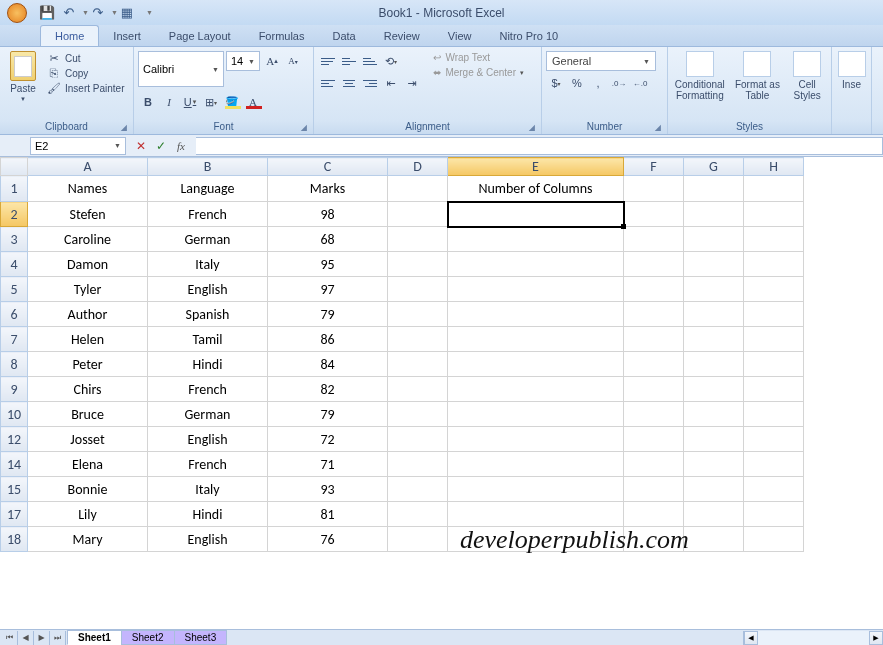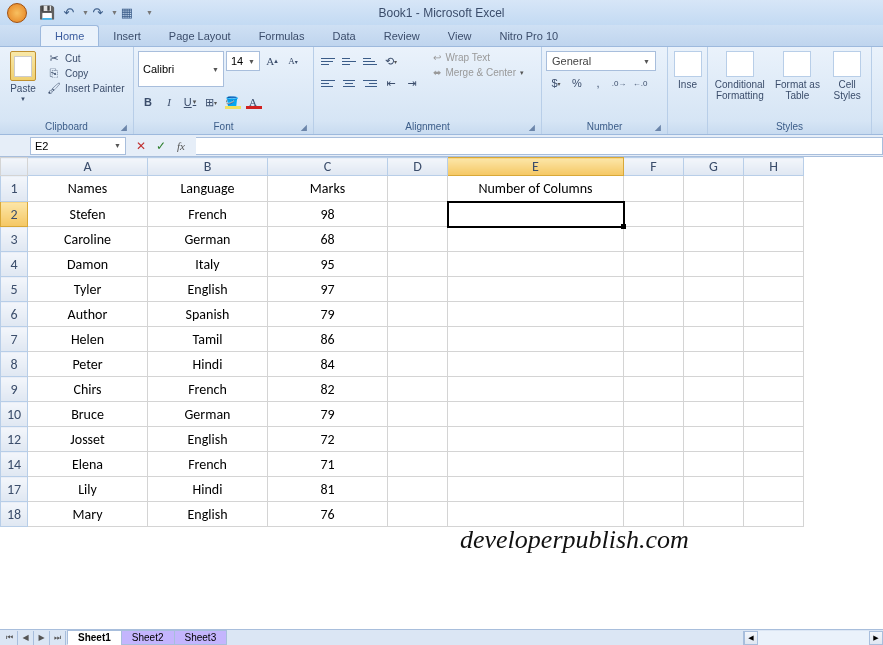--- a/index.html
+++ b/index.html
@@ -254,46 +254,46 @@
         <div class="sq-btn">$<span class="dd" style="font-size:6px">▾</span></div>
         <div class="sq-btn">%</div>
         <div class="sq-btn">,</div>
         <div class="sq-btn" style="font-size:8px">.0→</div>
         <div class="sq-btn" data294-name="decrease-decimal-button" style="font-size:8px">←.0</div>
       </div>
     </div>
     <div class="group-label"><span>Number</span><span class="dlg">◢</span></div>
   </div>
 
+  <div class="ribbon-group" style="width:164px">
+    <div class="group-body">
+      <div class="style-big">
+          <div class="style-ico"></div>
+          <span>Conditional Formatting</span>
+        </div>
+      <div class="style-big">
+          <div class="style-ico"></div>
+          <span>Format as Table</span>
+        </div>
+      <div class="style-big" style="width:40px">
+          <div class="style-ico"></div>
+          <span>Cell Styles</span>
+        </div>
+    </div>
+    <div class="group-label">Styles</div>
+  </div>
+
   <div class="ribbon-group" style="width:40px">
     <div class="group-body">
         <div class="style-big" style="width:32px">
           <div class="style-ico"></div>
           <span>Inse</span>
         </div>
       </div>
     <div class="group-label"></div>
-  </div>
-
-  <div class="ribbon-group" style="width:164px">
-    <div class="group-body">
-      <div class="style-big">
-          <div class="style-ico"></div>
-          <span>Conditional Formatting</span>
-        </div>
-      <div class="style-big">
-          <div class="style-ico"></div>
-          <span>Format as Table</span>
-        </div>
-      <div class="style-big" style="width:40px">
-          <div class="style-ico"></div>
-          <span>Cell Styles</span>
-        </div>
-    </div>
-    <div class="group-label">Styles</div>
   </div>
 </div>
 
 <div class="fbar">
   <div class="name-box">
       <span>E2</span>
       <span class="dd">▼</span>
     </div>
   <div class="fbar-btns">
     <div class="fbar-btn" style="color:#c03030">✕</div>
@@ -443,20 +443,31 @@
           <td class="cell">Elena</td>
           <td class="cell">French</td>
           <td class="cell">71</td>
           <td class="cell"></td>
           <td class="cell "></td>
           <td class="cell"></td>
           <td class="cell"></td>
           <td class="cell"></td>
         </tr>
         <tr>
+          <th class="rowhdr ">15</th>
+          <td class="cell">Bonnie</td>
+          <td class="cell">Italy</td>
+          <td class="cell">93</td>
+          <td class="cell"></td>
+          <td class="cell "></td>
+          <td class="cell"></td>
+          <td class="cell"></td>
+          <td class="cell"></td>
+        </tr>
+        <tr>
           <th class="rowhdr ">17</th>
           <td class="cell">Lily</td>
           <td class="cell">Hindi</td>
           <td class="cell">81</td>
           <td class="cell"></td>
           <td class="cell "></td>
           <td class="cell"></td>
           <td class="cell"></td>
           <td class="cell"></td>
         </tr>

